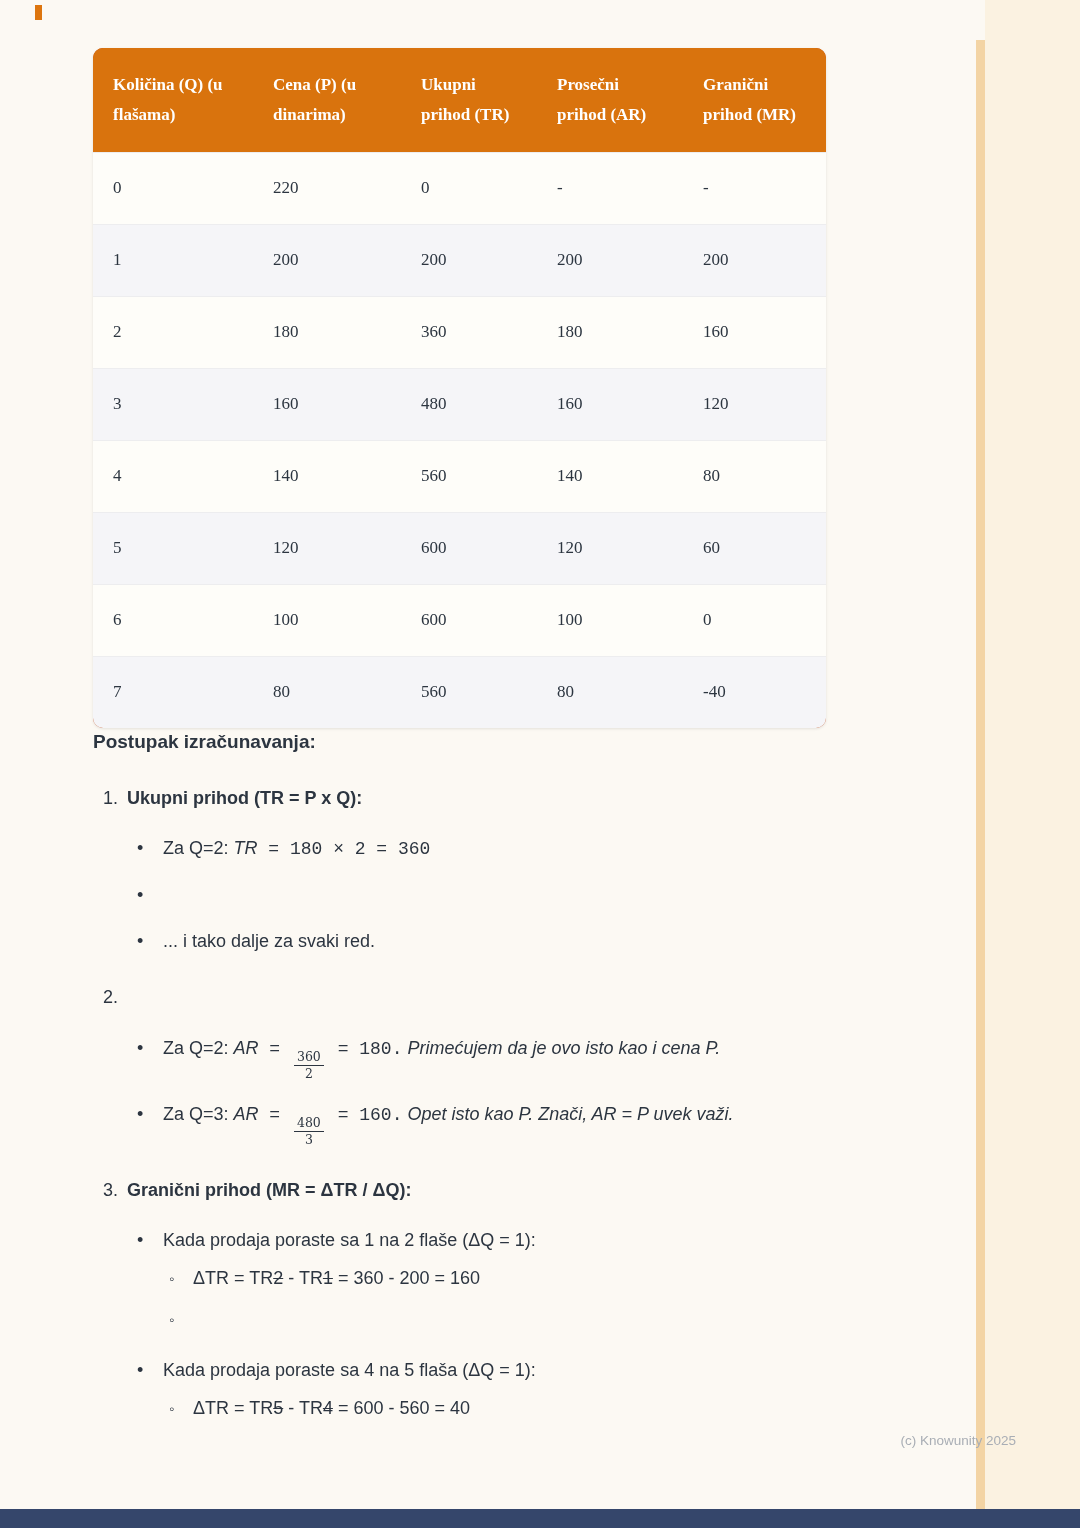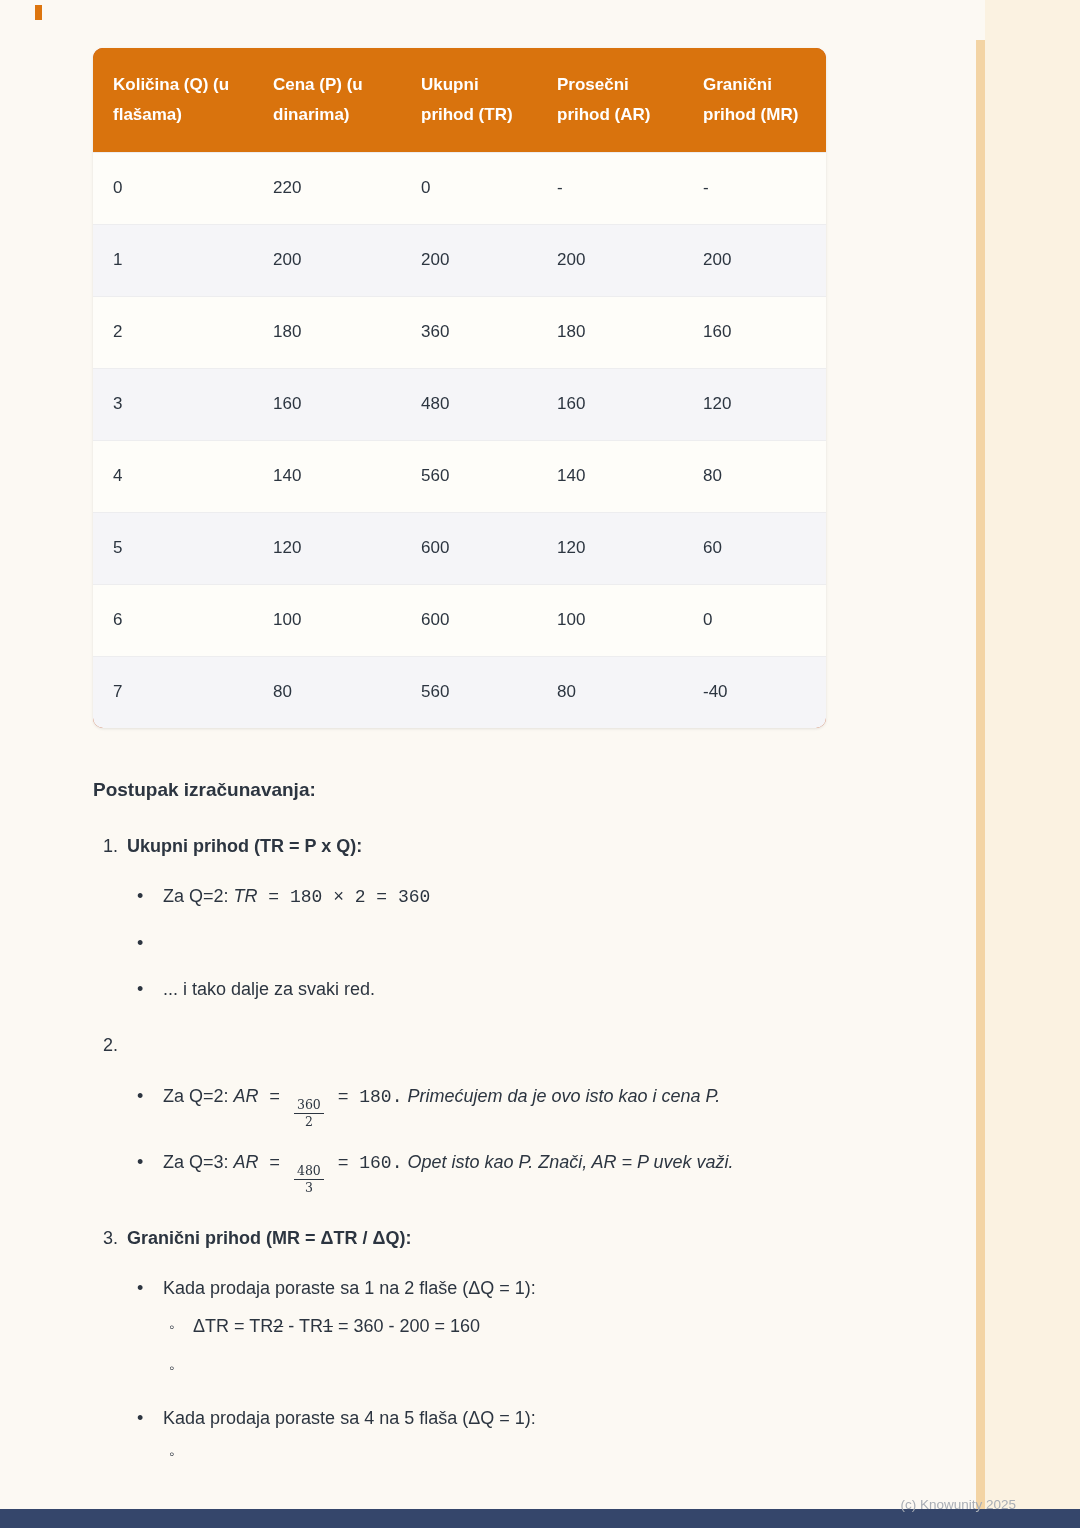--- a/index.html
+++ b/index.html
@@ -6,35 +6,35 @@
   body{
     width:1080px;height:1528px;position:relative;overflow:hidden;
     background:#FCF9F3;color:#2C3540;
     font-family:"Liberation Sans",sans-serif;
   }
   
   .right-band{position:absolute;top:0;right:0;width:95px;height:100%;background:#FBF2E1;}
   .right-stripe{position:absolute;top:40px;bottom:19px;right:95px;width:9px;background:#F3D4A4;}
   .top-mark{position:absolute;left:35px;top:5px;width:7px;height:15px;background:#DD750E;}
   .bottom-bar{position:absolute;left:0;bottom:0;width:100%;height:19px;background:#35466B;}
-  .footer{position:absolute;top:1497px;right:64px;font-size:13.5px;color:#A9AEB5;z-index:5;}
+  .footer{position:absolute;top:1433px;right:64px;font-size:13.5px;color:#A9AEB5;z-index:5;}
 
   .content{position:absolute;left:93px;top:48px;width:733px;}
 
   
   table{border-collapse:separate;border-spacing:0;width:733px;border-radius:10px;overflow:hidden;
-        box-shadow:0 1px 3px rgba(0,0,0,0.10);background:#c2410c;}
+        box-shadow:0 1px 3px rgba(0,0,0,0.10);background:#c2410c;font-family:Liberation Serif, serif;}
   th{background:#D9730D;color:#FFFFFF;font-weight:700;font-size:17px;text-align:left;
      padding:22px 20px;line-height:1.75;vertical-align:middle;}
   td{font-size:17px;padding:0 20px;height:71px;vertical-align:middle;border-top:1px solid #EDEDEF;}
   tbody tr:nth-child(odd) td{background:#FEFDF9;}
   tbody tr:nth-child(even) td{background:#F5F5F8;}
 
   
-  .section{margin-top:48px;font-size:18px;line-height:1.45;}
+  .section{font-size:18px;line-height:1.45;}
   .section-title{font-weight:700;font-size:19px;}
   .olist{margin-top:30px;}
   .oitem{margin-bottom:30px;}
   .oitem-head{display:flex;margin-left:10px;gap:9px;}
   .oitem-head .head-label{font-weight:700;}
   .bullets{margin-top:24px;margin-left:44px;}
   .bullet{display:flex;margin-bottom:20px;align-items:baseline;}
   .bullet .marker{flex:0 0 26px;font-size:18px;}
   .subbullets{margin-top:12px;margin-left:32px;}
   .subbullet{display:flex;margin-bottom:18px;align-items:baseline;}
@@ -204,20 +204,21 @@
             </div>
           </div>
 
           <div class="bullet" style="margin-top:26px;margin-bottom:10px;">
             <span class="marker">•</span>
             <span>Kada prodaja poraste sa 4 na 5 flaša (ΔQ = 1):</span>
           </div>
           <div class="subbullets">
             <div class="subbullet">
               <span class="marker">◦</span>
+              <span><span>ΔTR = TR</span><span class="strike">5</span><span> - TR</span><span class="strike">4</span><span> = 600 - 560 = 40</span></span>
             </div>
           </div>
         </div>
       </div>
 
     </div>
   </div>
 </div>
 
 </body></html>

